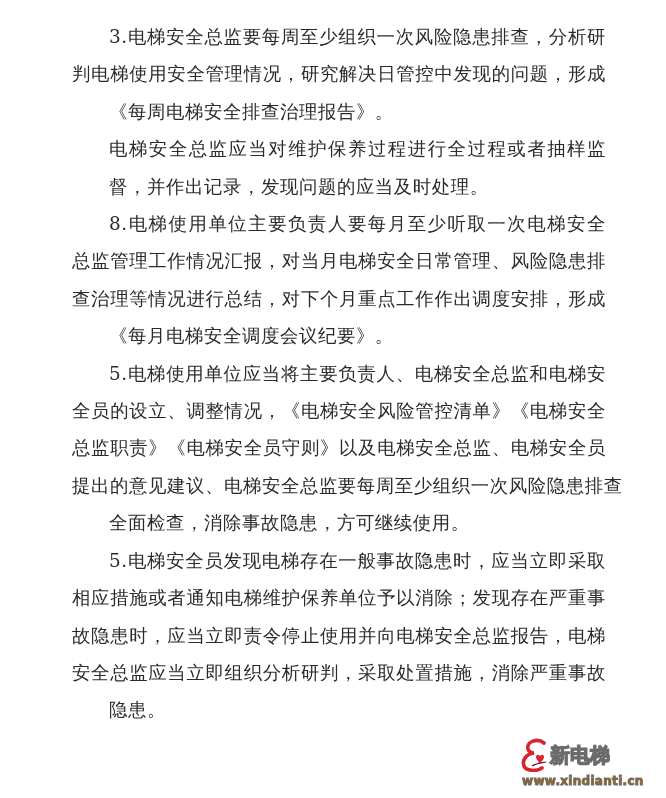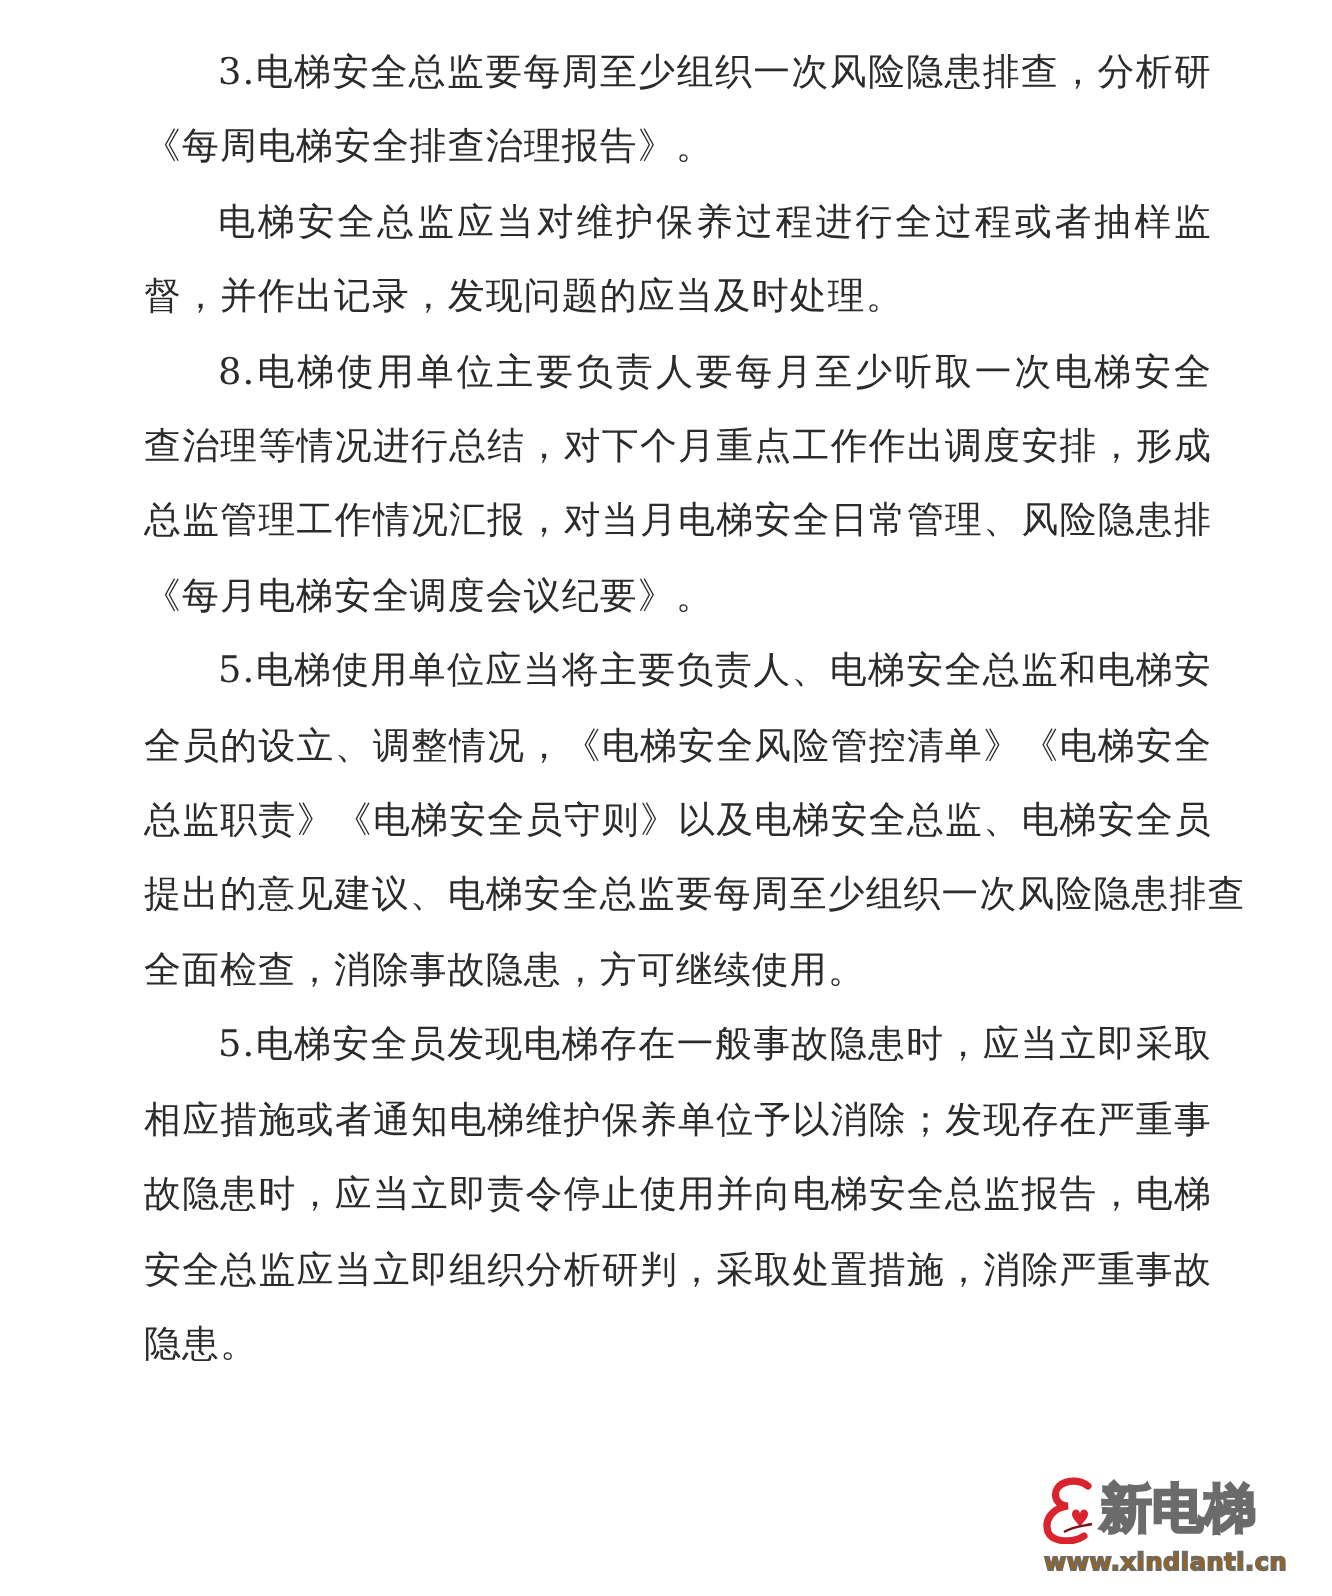--- a/index.html
+++ b/index.html
@@ -32,20 +32,21 @@
       word-break: break-all;
     }
     .line {
       display: block;
       white-space: nowrap;
       text-align: justify;
       text-align-last: justify;
     }
     .line.last {
       text-align-last: left;
+      margin-left: 37px;
     }
     .line.first {
       padding-left: 37px;
     }
     .para.lines {
       text-indent: 0;
     }
 
     .watermark {
       position: absolute;
@@ -60,21 +61,21 @@
       top: 0;
       width: 30px;
       height: 34px;
     }
     .wm-brand {
       position: absolute;
       left: 30px;
       top: 0;
       font-family: "DejaVu Sans", "Liberation Sans", sans-serif;
       font-weight: bold;
-      font-size: 26px;
+      font-size: 20px;
       line-height: 34px;
       color: #ffffff;
       -webkit-text-stroke: 1.3px #6b6b6b;
       letter-spacing: 0px;
     }
     .wm-url {
       position: absolute;
       left: 2px;
       top: 36px;
       font-family: "DejaVu Sans", "Liberation Sans", sans-serif;
@@ -86,32 +87,33 @@
       letter-spacing: 0.3px;
     }
   </style>
 </head>
 <body>
 
 <div class="doc">
 
   <p class="para lines">
     <span class="line first">3.电梯安全总监要每周至少组织一次风险隐患排查，分析研</span>
+    <span class="line">判电梯使用安全管理情况，研究解决日管控中发现的问题，形成</span>
     <span class="line last">《每周电梯安全排查治理报告》。</span>
   </p>
 
   <p class="para lines">
     <span class="line first">电梯安全总监应当对维护保养过程进行全过程或者抽样监</span>
     <span class="line last">督，并作出记录，发现问题的应当及时处理。</span>
   </p>
 
   <p class="para lines">
     <span class="line first">8.电梯使用单位主要负责人要每月至少听取一次电梯安全</span>
+    <span class="line">总监管理工作情况汇报，对当月电梯安全日常管理、风险隐患排</span>
     <span class="line">查治理等情况进行总结，对下个月重点工作作出调度安排，形成</span>
-    <span class="line">总监管理工作情况汇报，对当月电梯安全日常管理、风险隐患排</span>
     <span class="line last">《每月电梯安全调度会议纪要》。</span>
   </p>
 
   <p class="para lines">
     <span class="line first">5.电梯使用单位应当将主要负责人、电梯安全总监和电梯安</span>
     <span class="line">全员的设立、调整情况，《电梯安全风险管控清单》《电梯安全</span>
     <span class="line">总监职责》《电梯安全员守则》以及电梯安全总监、电梯安全员</span>
     <span class="line">提出的意见建议、电梯安全总监要每周至少组织一次风险隐患排查</span>
   </p>
 

